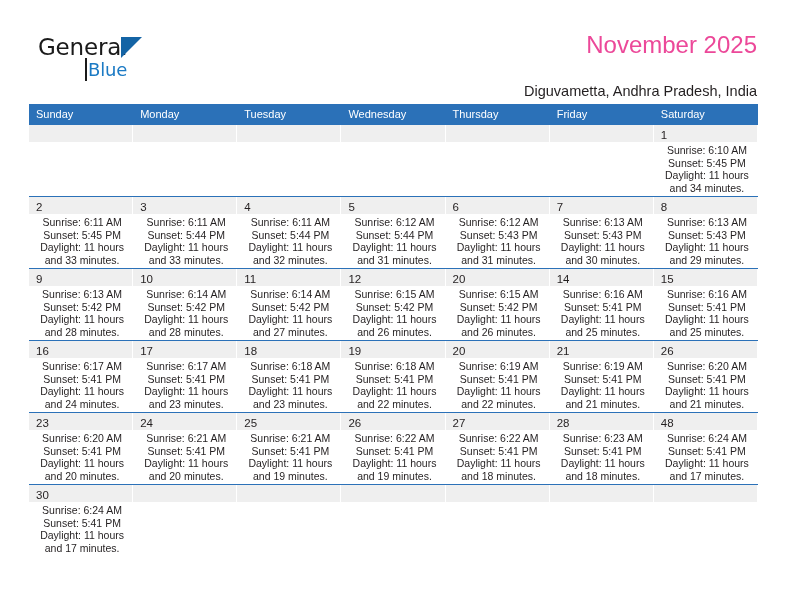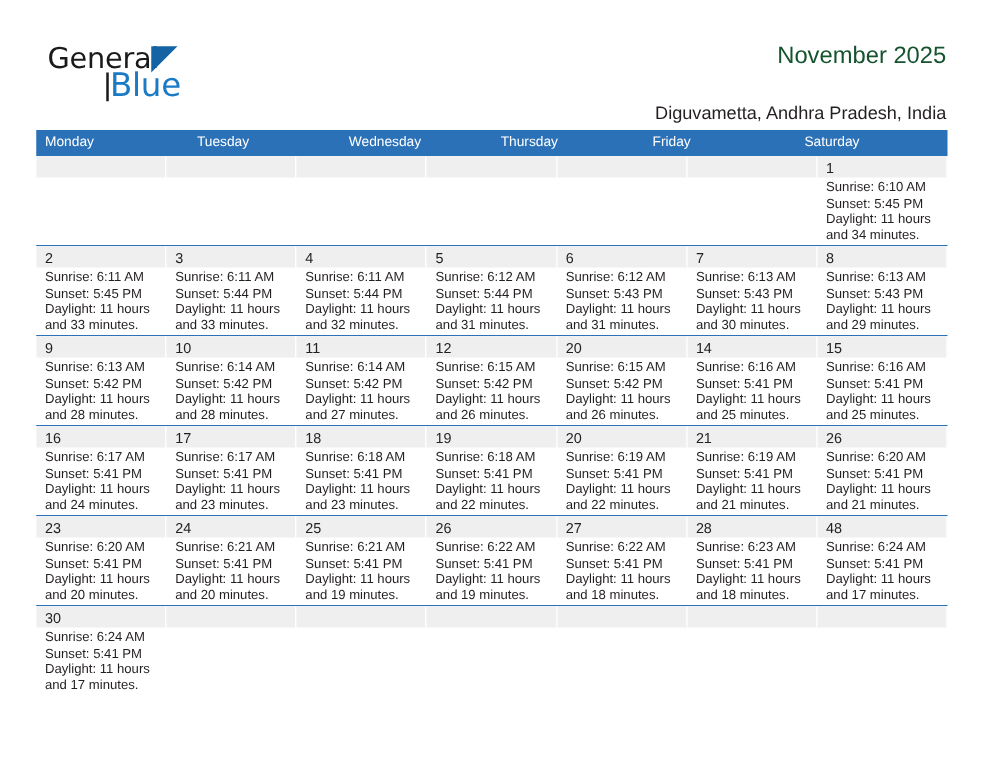--- a/index.html
+++ b/index.html
@@ -53,21 +53,21 @@
     top: 1px;
     width: 0;
     height: 0;
     border-top: 21px solid #1464a5;
     border-right: 21px solid transparent;
   }
   .brand-blue {
     position: absolute;
     left: 50px;
     top: 22px;
-    font-size: 26px;
+    font-size: 18px;
     line-height: 23px;
     letter-spacing: -0.2px;
     color: #1b7ac4;
     font-family: "DejaVu Sans", sans-serif;
     font-weight: 400;
     text-align: center;
   }
   .brand-bar {
     position: absolute;
     left: 47px;
@@ -77,24 +77,24 @@
     background: #1a1a1a;
   }
 
   .titles {
     position: absolute;
     right: 0;
     top: 0;
     text-align: right;
   }
   .cal-title {
-    font-size: 19px;
+    font-size: 24px;
     line-height: 34px;
     font-weight: 400;
-    color: #14532d;
+    color: #ec4899;
     white-space: nowrap;
   }
   .cal-subtitle {
     margin-top: 20px;
     font-size: 14.5px;
     line-height: 18px;
     font-weight: 400;
     color: #231f20;
     white-space: nowrap;
   }
@@ -146,20 +146,21 @@
     box-sizing: border-box;
     padding-left: 7px;
   }
   .daynum {
     font-size: 11.5px;
     line-height: 17px;
     color: #231f20;
   }
   .cell-body {
     padding: 2px 5px 0 7px;
+    text-align: center;
   }
   .cell-body div {
     font-size: 10.5px;
     line-height: 12.6px;
     color: #231f20;
     white-space: nowrap;
   }
 </style>
 </head>
 <body>
@@ -178,20 +179,21 @@
     <div class="titles">
       <div class="cal-title">November 2025</div>
       <div class="cal-subtitle">Diguvametta, Andhra Pradesh, India</div>
     </div>
 
   </div>
 
   <div class="calendar">
 
     <div class="weekhead">
+      <div class="wh">Sunday</div>
       <div class="wh">Monday</div>
       <div class="wh">Tuesday</div>
       <div class="wh">Wednesday</div>
       <div class="wh">Thursday</div>
       <div class="wh">Friday</div>
       <div class="wh">Saturday</div>
     </div>
 
     <div id="weeks-container">
         <div class="week">

